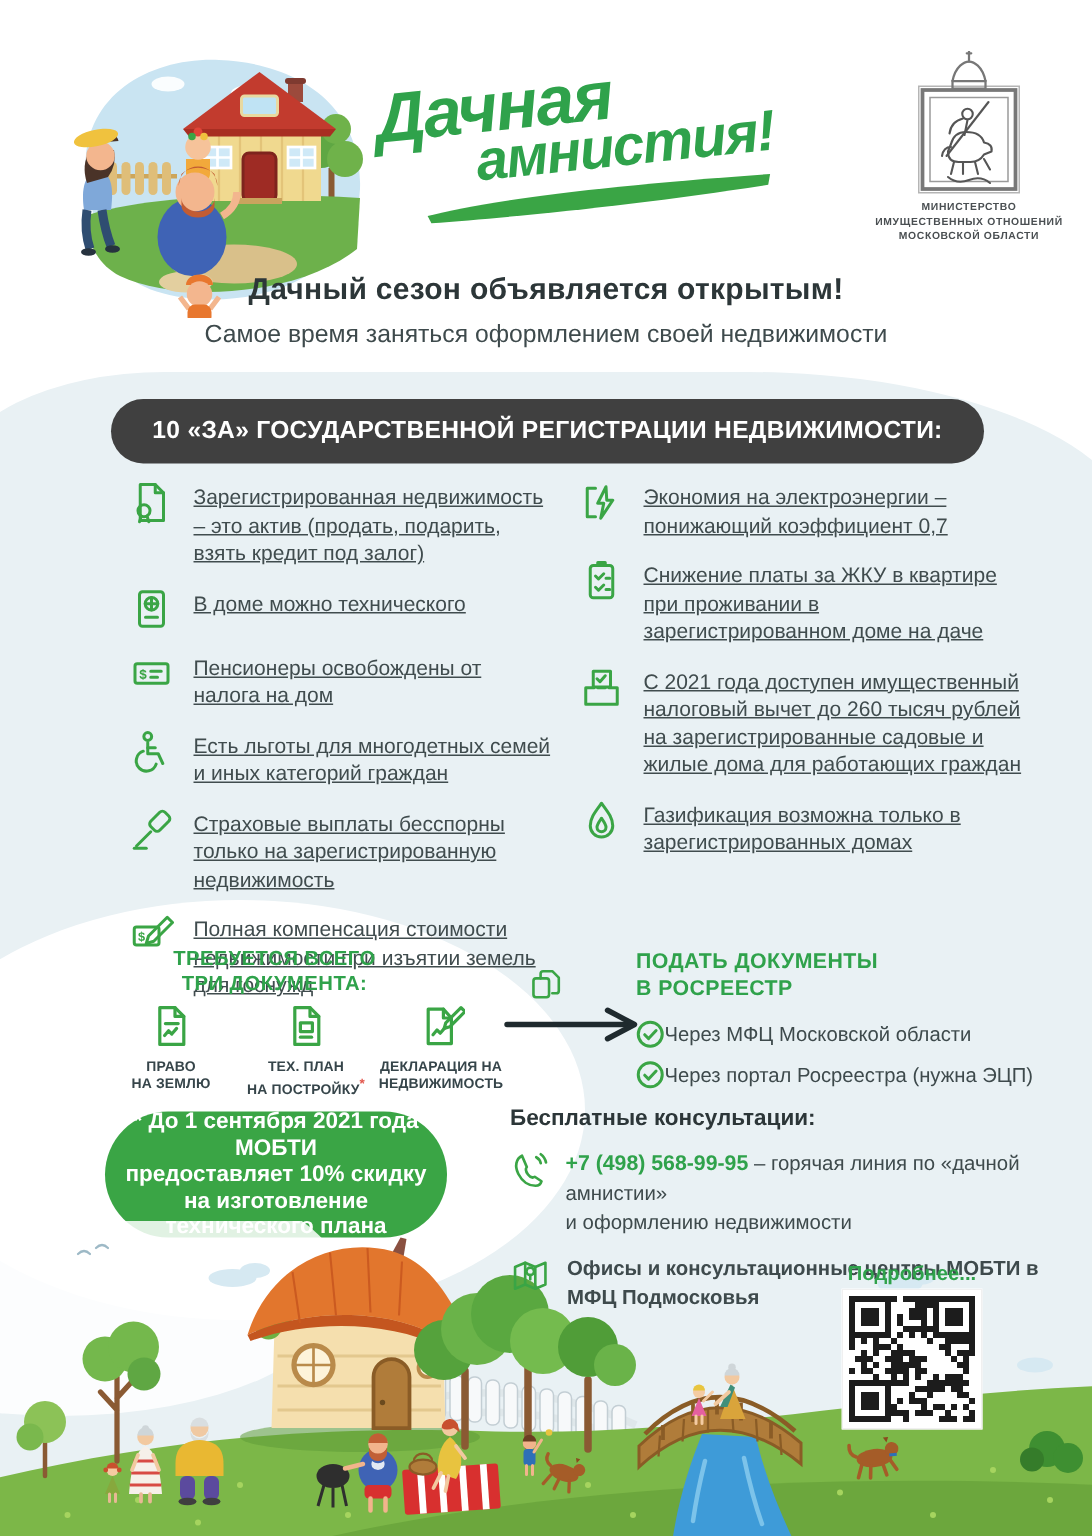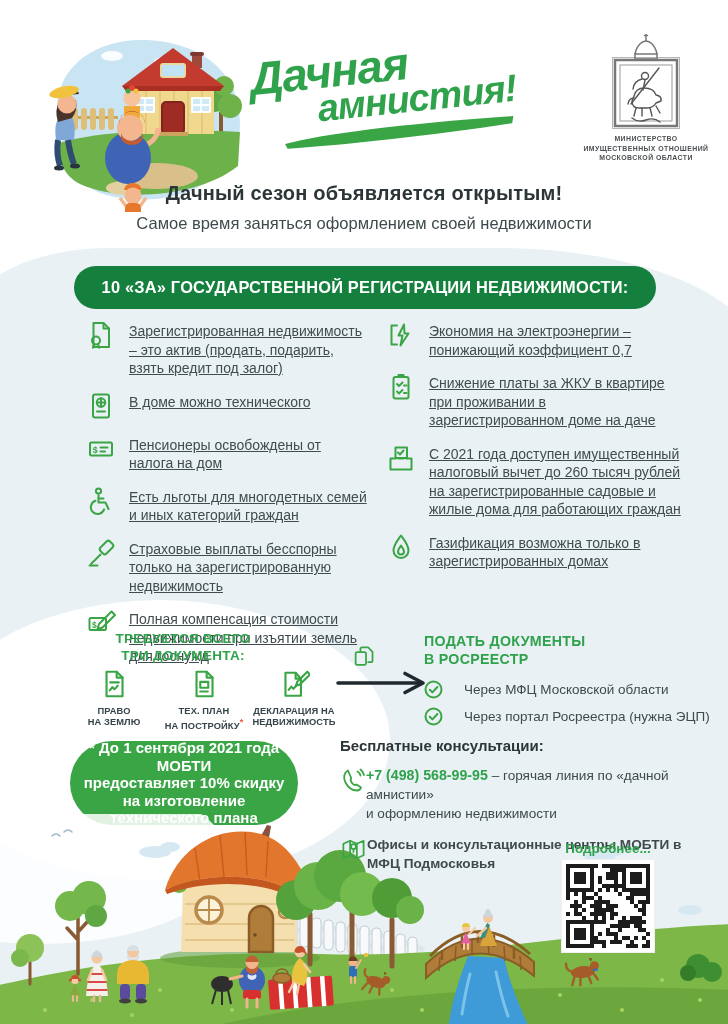--- a/index.html
+++ b/index.html
@@ -21,21 +21,21 @@
   .brush{margin:4px 0 0 26px;display:block;}
   .ministry{left:576px;top:34px;width:140px;z-index:2;text-align:center;}
   .crest{display:block;margin:0 auto;}
   .ministry-caption{margin-top:4px;font-size:6.9px;font-weight:bold;letter-spacing:.45px;
                     line-height:9.5px;color:#4a4f52;}
   .headline{left:0;top:182px;width:728px;text-align:center;font-size:20px;font-weight:800;
             color:#2c3638;z-index:2;letter-spacing:.2px;}
   .subheadline{left:0;top:214px;width:728px;text-align:center;font-size:16.5px;color:#3e4a4c;z-index:2;}
 
   
-  .banner{left:74px;top:266px;width:582px;height:43px;background:#15803d;border-radius:22px;
+  .banner{left:74px;top:266px;width:582px;height:43px;background:#404040;border-radius:22px;
           display:flex;align-items:center;justify-content:center;color:#fff;font-weight:bold;
           font-size:16.4px;letter-spacing:.2px;z-index:2;}
 
   
   .benefits{z-index:2;}
   .benefits-left{left:86px;top:320px;width:282px;}
   .benefits-right{left:386px;top:320px;width:296px;}
   .bitem{display:flex;gap:13px;margin-bottom:13px;align-items:flex-start;}
   .bitem svg{width:30px;height:30px;flex:none;}
   .btext{font-size:14px;line-height:18.5px;color:#404c4e;padding-top:2px;text-decoration:underline;}
@@ -48,34 +48,34 @@
   .docs-row{left:70px;top:668px;width:268px;display:flex;justify-content:space-between;z-index:2;}
   .doc{display:flex;flex-direction:column;align-items:center;width:88px;}
   .doc svg{width:32px;height:32px;}
   .doc-label{margin-top:6px;text-align:center;font-size:9.3px;font-weight:bold;line-height:11px;color:#36454a;letter-spacing:.1px;}
   .doc-ast{color:#e2574d;font-size:9px;vertical-align:super;}
   .transfer{left:336px;top:644px;width:96px;z-index:2;}
   .transfer .copyic{margin-left:14px;display:block;}
   .submit{left:424px;top:632px;width:296px;z-index:2;}
   .submit-heading{color:#2fa24b;font-weight:800;font-size:14.2px;line-height:18px;letter-spacing:.3px;}
   .submit-options{margin-top:12px;}
-  .opt{display:flex;align-items:center;gap:21px;margin-bottom:8px;}
+  .opt{display:flex;align-items:center;gap:0;margin-bottom:8px;}
   .opt svg{flex:none;}
   .opt-text{font-size:13.5px;color:#3e4a4c;}
 
   
   .promo-pill{left:70px;top:741px;width:228px;height:84px;background:#3aa545;border-radius:42px;
               display:flex;align-items:center;justify-content:center;z-index:2;}
   .promo-inner{width:205px;text-align:center;color:#fff;font-weight:bold;font-size:15px;line-height:17.5px;}
   .promo-inner span{display:block;}
 
   
   .consult{left:340px;top:737px;width:388px;z-index:3;}
   .consult-heading{font-size:15px;font-weight:800;color:#2c3638;}
-  .crow{display:flex;gap:0;margin-top:12px;align-items:flex-start;}
+  .crow{display:flex;gap:11px;margin-top:12px;align-items:flex-start;}
   .crow svg{flex:none;margin-top:1px;}
   .ctext{font-size:13.6px;line-height:19px;color:#3e4a4c;width:335px;}
   .phone-number{color:#2fa24b;font-weight:bold;font-size:14.2px;cursor:pointer;}
   .offices .ctext{width:320px;font-weight:600;}
 
   
   .qr-label{left:543px;top:841px;width:130px;text-align:center;color:#2fa24b;font-weight:bold;
             font-size:13.5px;z-index:3;}
   .qr-box{left:561px;top:859px;width:94px;height:94px;background:#fff;z-index:3;
           display:flex;align-items:center;justify-content:center;box-shadow:0 0 0 1px #f0f0f0 inset;}

